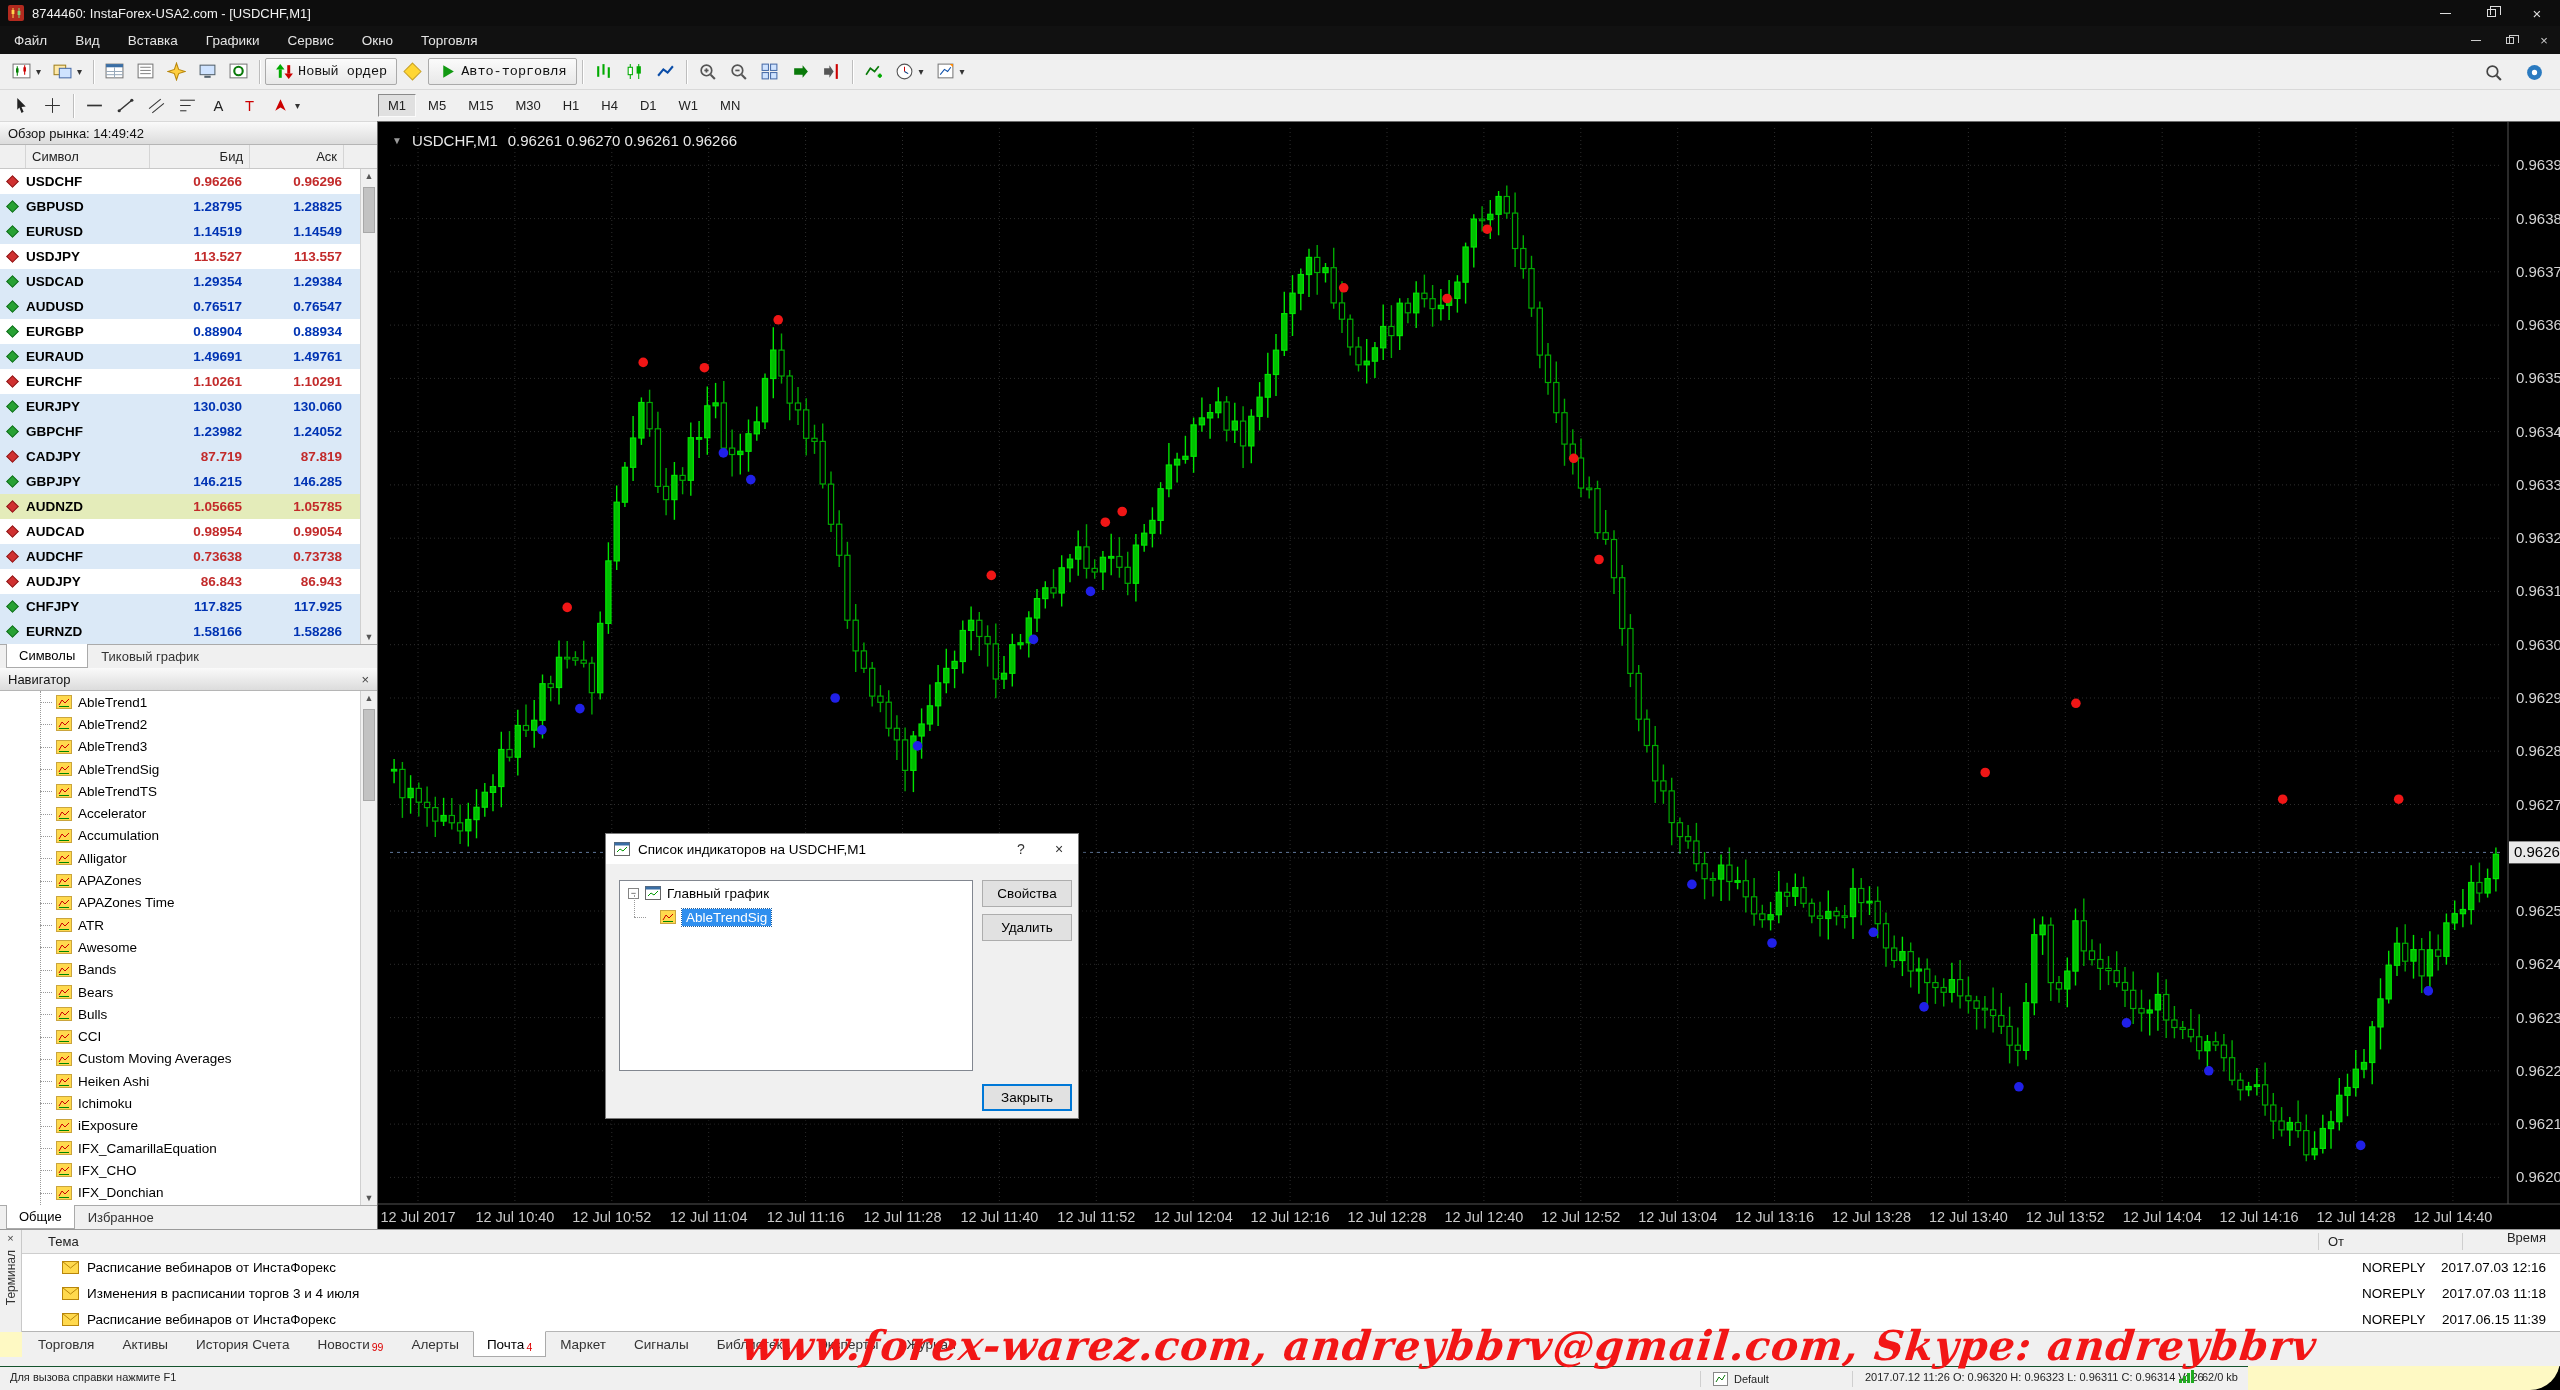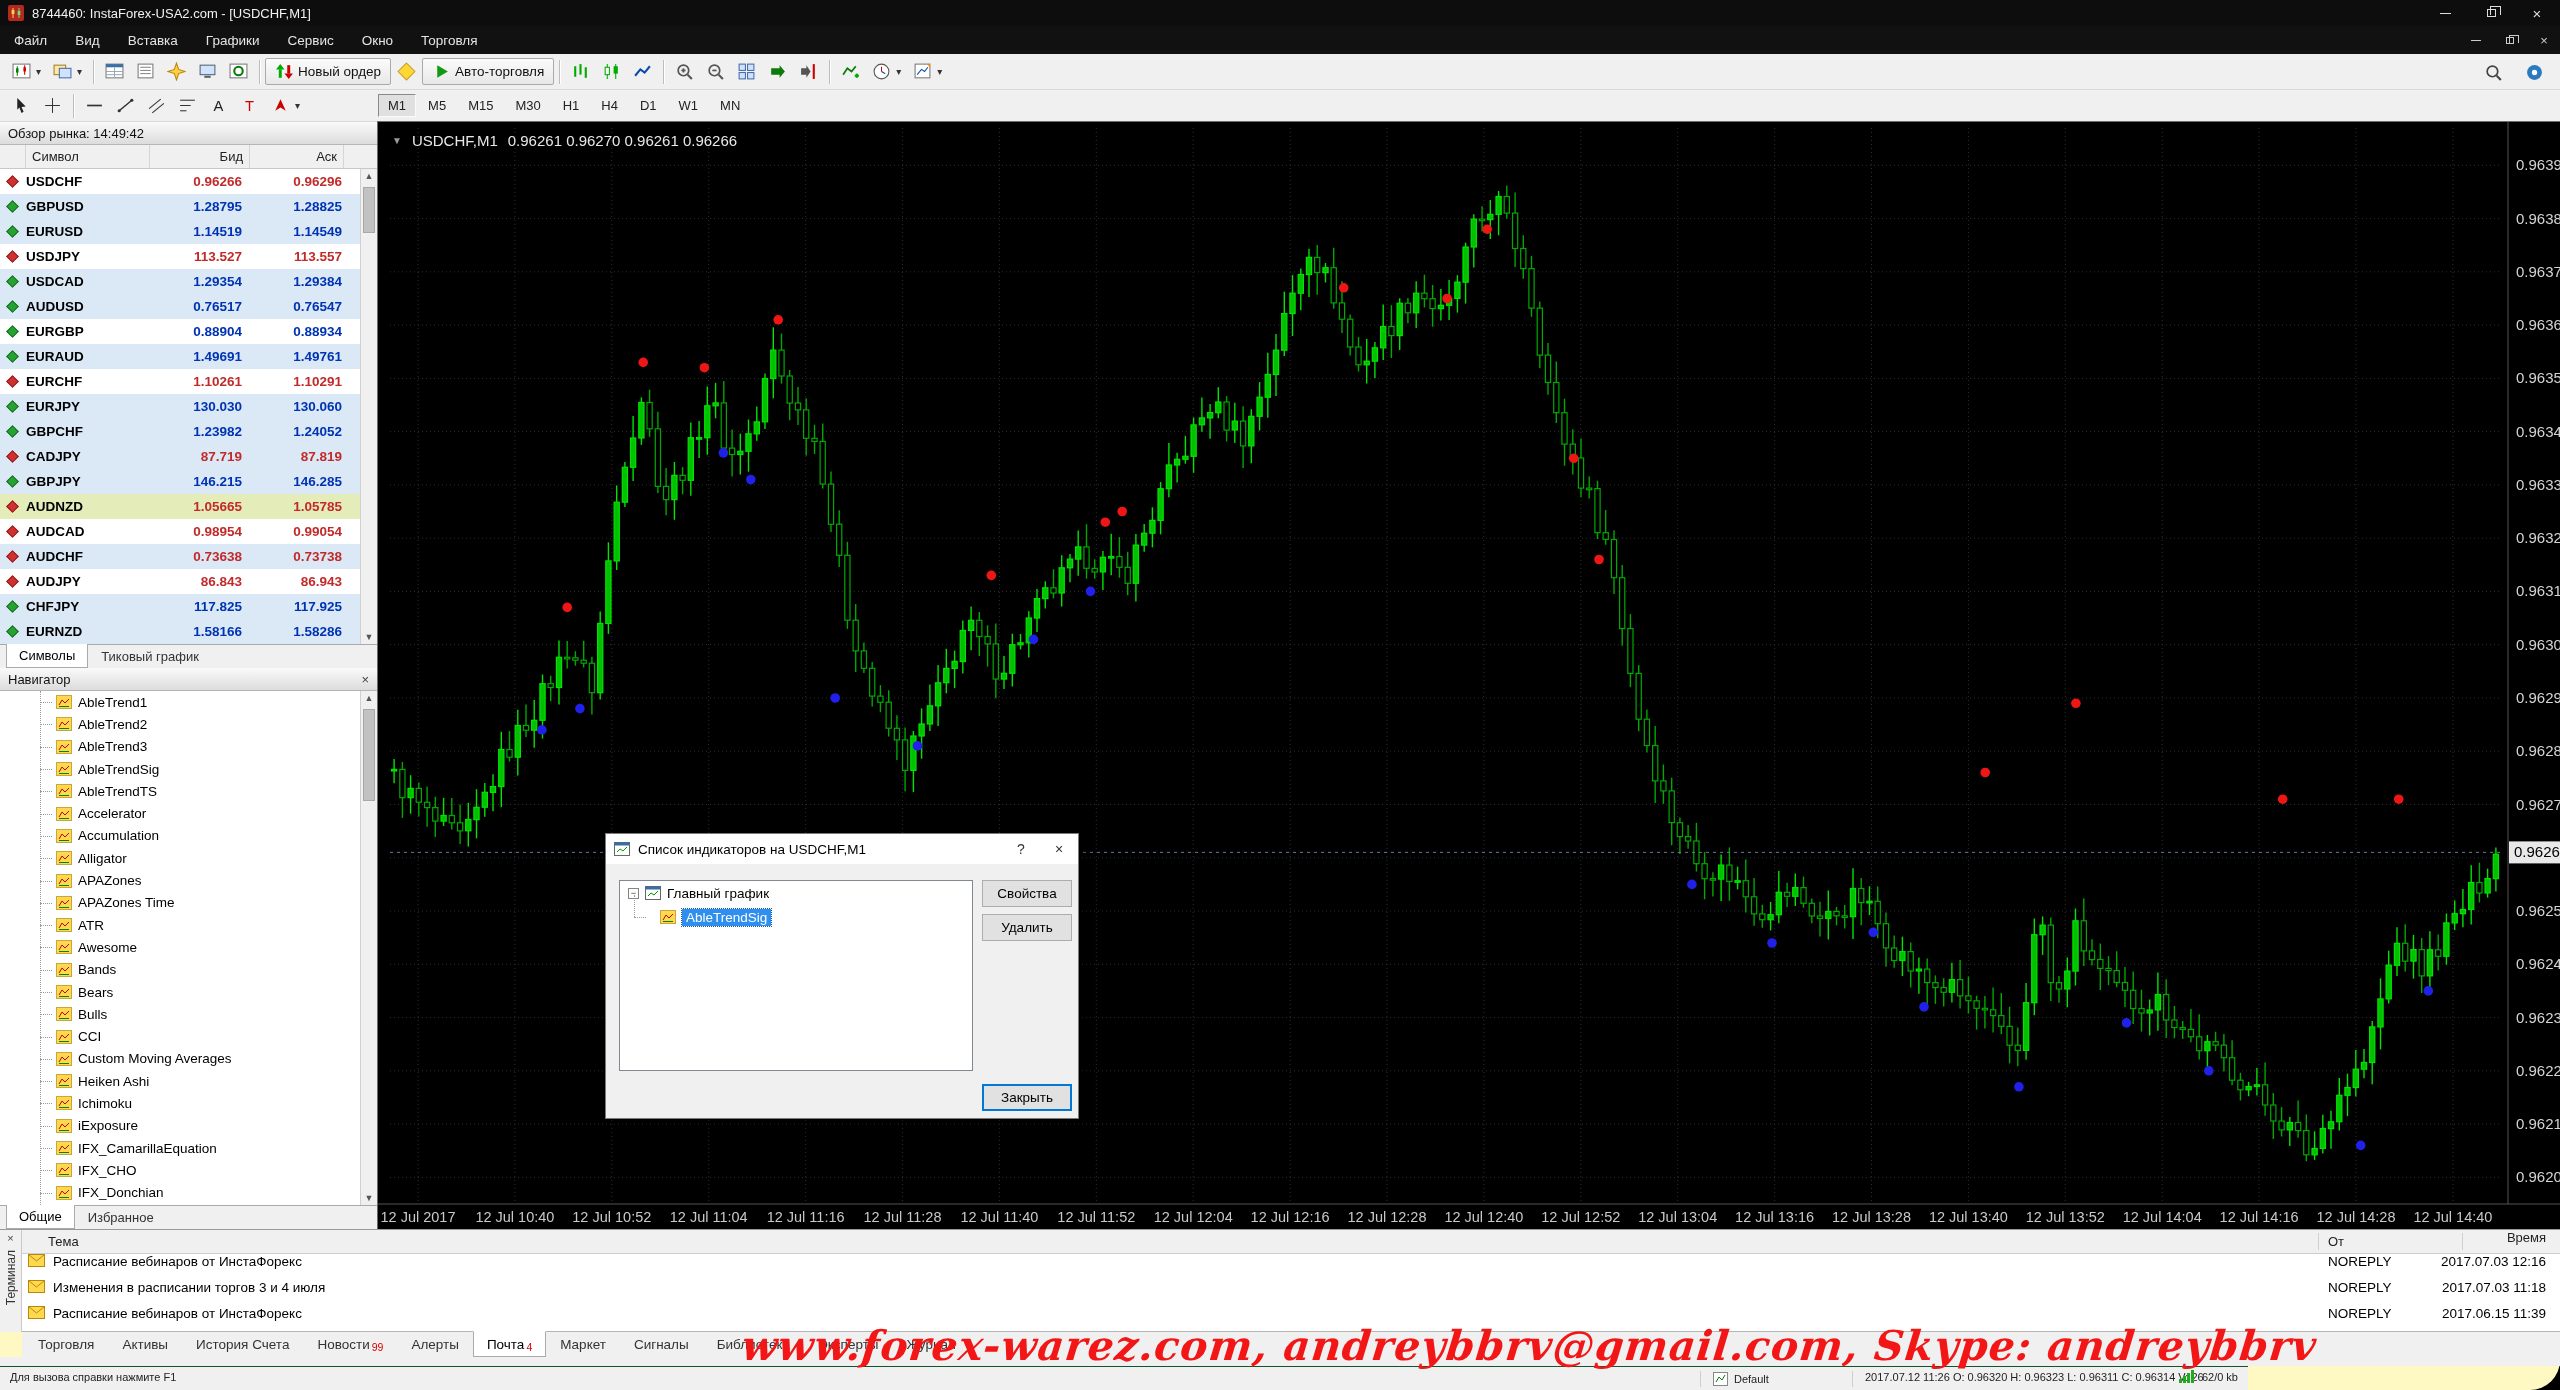--- a/index.html
+++ b/index.html
@@ -24,21 +24,21 @@
   .mdi-btns .minline{width:10px;border-top:1px solid #ccc;}
   .mdi-btns .resq{width:8px;height:7px;border:1px solid #ccc;position:relative;}
   .mdi-btns .resq::before{content:'';position:absolute;left:2px;top:-3px;width:8px;height:7px;border:1px solid #ccc;border-bottom:none;}
 
   
   .toolbar{position:absolute;left:0;width:2560px;background:#f0f0f0;display:flex;align-items:center;border-bottom:1px solid #d9d9d9;}
   .tb1{top:54px;height:36px;padding-left:6px;}
   .tb2{top:90px;height:32px;}
   .tbtn{display:flex;align-items:center;gap:4px;padding:3px 5px;border:1px solid transparent;border-radius:2px;}
   .tbtn.labeled{border:1px solid #aaa;background:linear-gradient(#fbfbfb,#e8e8e8);padding:3px 9px;}
-  .tbtn .lbl{font-size:13.5px;color:#111;white-space:nowrap;}
+  .tbtn .lbl{font-size:13.5px;color:#111;white-space:nowrap;font-family:Liberation Mono, monospace;}
   .tsep{width:1px;height:24px;background:#bdbdbd;margin:0 5px;box-shadow:1px 0 0 #fff;}
   .ic{width:19px;height:19px;display:block;}
   .dd{font-size:10px;color:#333;margin-left:1px;}
   #toolbar-right{position:absolute;right:10px;top:0;height:36px;display:flex;align-items:center;gap:10px;}
   #toolbar-draw{display:flex;align-items:center;padding-left:6px;width:378px;}
   #timeframes{display:flex;align-items:center;gap:2px;}
   .tf{padding:3px 9px;font-size:13px;color:#222;border:1px solid transparent;}
   .tf.active{background:#e0e0e0;border-color:#8a8a8a #fafafa #fafafa #8a8a8a;}
 
   
@@ -77,21 +77,21 @@
   .term-strip{position:absolute;left:0;top:0;width:22px;height:102px;background:#f0f0f0;border-right:1px solid #c9c9c9;display:flex;flex-direction:column;align-items:center;padding-top:2px;gap:6px;}
   .term-strip .x{font-size:11px;color:#444;}
   .term-strip .vert{writing-mode:vertical-rl;transform:rotate(180deg);font-size:12px;color:#333;}
   .term-head{position:absolute;left:22px;top:0;right:0;height:24px;background:#f0f0f0;border-bottom:1px solid #cecece;font-size:13px;color:#222;}
   .term-head .c1{position:absolute;left:26px;top:4px;}
   .term-head .c2{position:absolute;left:2306px;top:4px;}
   .term-head .c3{position:absolute;right:14px;top:0;}
   .term-head .sep1,.term-head .sep2{position:absolute;top:3px;bottom:3px;border-left:1px solid #cfcfcf;}
   .term-head .sep1{left:2296px;} .term-head .sep2{left:2440px;}
   #term-rows{position:absolute;left:22px;top:24px;right:0;}
-  .term-row{position:relative;height:26px;display:flex;font-size:13.5px;color:#000;}
+  .term-row{position:relative;height:26px;display:flex;align-items:center;font-size:13.5px;color:#000;margin-left:34px;}
   .term-row .env{margin:0 8px 0 6px;}
   .term-row .from{position:absolute;left:2306px;}
   .term-row .time{position:absolute;right:14px;}
 
   
   .bottom-tabs{position:absolute;left:22px;top:1331px;width:2538px;height:26px;background:#f0f0f0;border-top:1px solid #b5b5b5;display:flex;align-items:stretch;padding-left:2px;}
   .btab{padding:0 13px;display:flex;align-items:center;font-size:13.5px;color:#333;border:1px solid transparent;gap:2px;}
   .btab.active{background:#fff;border-color:#aaa;border-top-color:#fff;margin-top:-1px;color:#000;}
   .badge{color:#d00;font-size:10.5px;align-self:flex-end;margin-bottom:3px;}
   .filler{position:absolute;left:0;top:1357px;width:2560px;height:9px;background:#f0f0f0;}

